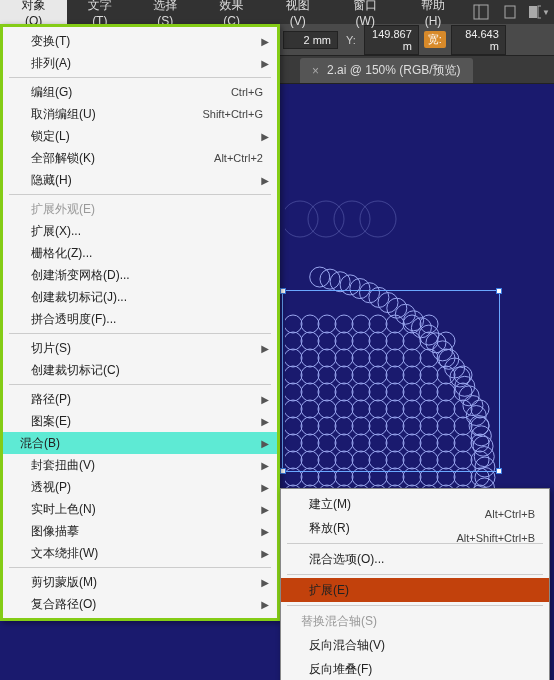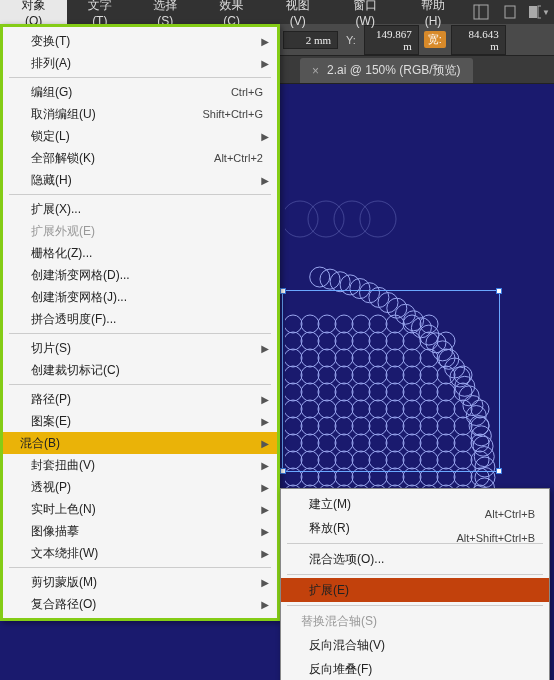--- a/index.html
+++ b/index.html
@@ -3,35 +3,35 @@
 <meta charset="utf-8">
 <style>
 * { margin: 0; padding: 0; box-sizing: border-box; font-family: "Microsoft YaHei", Arial, sans-serif; }
 body { width: 554px; height: 680px; background: #1a1a6e; overflow: hidden; position: relative; }
 .menubar { height: 24px; background: #323232; display: flex; align-items: center; color: #ddd; font-size: 12px; position: relative; z-index: 10; text-align: center; }
 .menubar .mitem { padding: 0 14px; height: 100%; display: flex; align-items: center; cursor: pointer; }
 .menubar .mitem.active { background: #e8e8e8; color: #222; }
 .menubar .spacer { flex: 1; }
 .menubar .tool-icon { width: 22px; height: 22px; margin: 0 4px; display: flex; align-items: center; justify-content: center; }
 .controlbar { height: 32px; background: #4a4a4a; position: absolute; top: 24px; left: 0; right: 0; display: flex; align-items: center; padding-left: 280px; color: #ccc; font-size: 11px; z-index: 1; border-bottom: 1px solid #222; }
-.controlbar .field { background: #333; border: 1px solid #222; padding: 2px 6px; color: #eee; margin: 12px 3px; width: 55px; text-align: right; font-family: Liberation Serif, serif; }
+.controlbar .field { background: #333; border: 1px solid #222; padding: 2px 6px; color: #eee; margin: 12px 3px; width: 55px; text-align: right; }
 .controlbar .lbl { color: #ccc; margin: 0 2px; padding: 0 3px; }
 .controlbar .lbl.wlabel { background: #d88a2a; color: #fff; border-radius: 2px; padding: 1px 4px; }
 .tabbar { position: absolute; top: 56px; left: 0; right: 0; height: 28px; background: #3a3a3a; display: flex; align-items: flex-end; padding-left: 300px; z-index: 1; border-bottom: 1px solid #222; }
 .tabbar .tab { background: #555; color: #ddd; font-size: 12px; padding: 4px 12px; display: flex; align-items: center; gap: 8px; border-top-right-radius: 3px; border-top-left-radius: 3px; }
 .tabbar .tab .x { color: #aaa; }
 .canvas-area { position: absolute; top: 84px; left: 0; right: 0; bottom: 0; background: #1a1a6e; }
 .circles { position: absolute; top: 110px; left: 285px; right: 0; bottom: 0; }
 .circles circle { fill: none; stroke: #9aa7f0; stroke-width: 1; }
 .selected-box { position: absolute; border: 1px solid #6aa8ff; }
 .handle { position: absolute; width: 6px; height: 6px; background: #fff; border: 1px solid #3a7ae0; }
 .dropdown { position: absolute; top: 24px; left: 0; width: 280px; background: #f5f5f5; border: 3px solid #84cc16; box-shadow: 2px 2px 6px rgba(0,0,0,.4); z-index: 20; padding: 3px 0; }
 .dropdown .row { display: flex; align-items: center; height: 22px; padding: 0 14px 0 28px; font-size: 12px; color: #222; cursor: pointer; position: relative; }
 .dropdown .row.disabled { color: #999; }
-.dropdown .row.highlight { background: #eab308; padding-left: 17px; }
+.dropdown .row.highlight { background: #5eead4; padding-left: 17px; }
 .dropdown .row .shortcut { margin-left: auto; color: #444; font-size: 11px; }
 .dropdown .row.disabled .shortcut { color: #bbb; }
 .dropdown .row .arrow { position: absolute; right: 8px; font-size: 10px; color: #555; }
 .dropdown .sep { height: 1px; background: #ccc; margin: 3px 6px; }
 .submenu { position: absolute; top: 488px; left: 280px; width: 270px; background: #f5f5f5; border: 1px solid #888; box-shadow: 2px 2px 6px rgba(0,0,0,.4); z-index: 21; padding: 3px 0; }
 .submenu .row { display: flex; align-items: center; height: 24px; padding: 0 14px 0 28px; font-size: 12px; color: #222; cursor: pointer; position: relative; }
 .submenu .row.disabled { color: #999; padding-left: 20px; }
 .submenu .row.highlight { background: #c2410c; }
 .submenu .row .shortcut { margin-left: auto; color: #444; font-size: 11px; margin-top: 19px; }
 .submenu .sep { height: 1px; background: #ccc; margin: 3px 6px; }
@@ -278,34 +278,34 @@
     </div>
   <div class="row">
       <span>全部解锁(K)</span>
       <span class="shortcut">Alt+Ctrl+2</span>
     </div>
   <div class="row">
       <span>隐藏(H)</span>
       <span class="arrow">▶</span>
     </div>
   <div class="sep"></div>
-  <div class="row">
-      <span>扩展(X)...</span>
-    </div>
   <div class="row disabled">
       <span>扩展外观(E)</span>
     </div>
   <div class="row">
+      <span>扩展(X)...</span>
+    </div>
+  <div class="row">
       <span>栅格化(Z)...</span>
     </div>
   <div class="row">
       <span>创建渐变网格(D)...</span>
     </div>
   <div class="row">
-      <span>创建渐变网格(J)...</span>
+      <span>创建裁切标记(J)...</span>
     </div>
   <div class="row">
       <span>拼合透明度(F)...</span>
     </div>
   <div class="sep"></div>
   <div class="row">
       <span>切片(S)</span>
       <span class="arrow">▶</span>
     </div>
   <div class="row">

